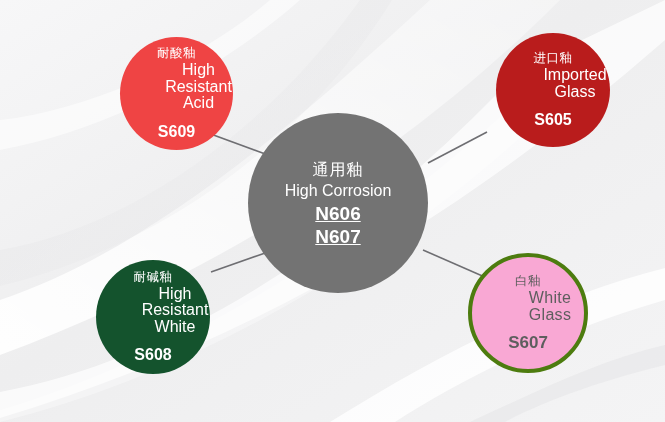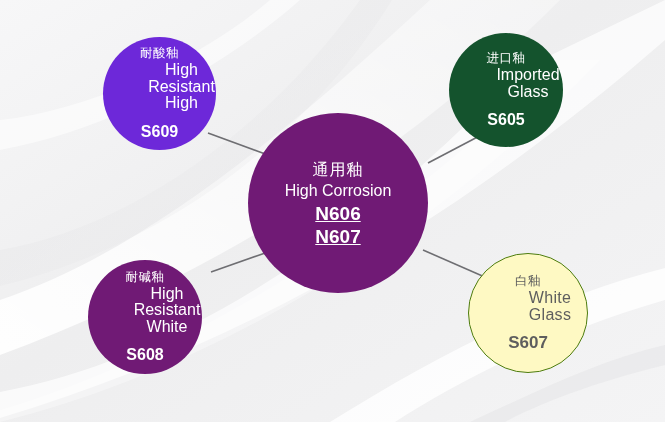--- a/index.html
+++ b/index.html
@@ -23,44 +23,44 @@
     text-align:center;
     box-sizing:border-box;
   }
   .node .cn{display:block;}
   .node .en{display:block;}
   .node .code{display:block;font-weight:bold;}
 
   
   #node-center{
     left:248px;top:113px;width:180px;height:180px;
-    background:#701a75;
+    background:#737373;
     color:#ffffff;
   }
   #node-center .cn{font-size:16px;line-height:21px;letter-spacing:1px;}
   #node-center .en{font-size:16px;line-height:22px;}
   #node-center .code{font-size:19px;line-height:23px;text-decoration:underline;}
 
   
   #node-acid{
-    left:103px;top:37px;width:113px;height:113px;
-    background:#6d28d9;color:#ffffff;
+    left:120px;top:37px;width:113px;height:113px;
+    background:#ef4444;color:#ffffff;
   }
   #node-alkali{
-    left:88px;top:260px;width:114px;height:114px;
-    background:#701a75;color:#ffffff;
+    left:96px;top:260px;width:114px;height:114px;
+    background:#14532d;color:#ffffff;
   }
   #node-imported{
-    left:449px;top:33px;width:114px;height:114px;
-    background:#14532d;color:#ffffff;
+    left:496px;top:33px;width:114px;height:114px;
+    background:#b91c1c;color:#ffffff;
   }
   #node-white{
     left:468px;top:253px;width:120px;height:120px;
-    background:#fef9c3;color:#5e5e5e;
-    border:1px solid #4d7c0f;
+    background:#f9a8d4;color:#5e5e5e;
+    border:4px solid #4d7c0f;
   }
   .sat .cn{font-size:12.5px;line-height:17px;letter-spacing:.5px;}
   .sat .en{font-size:16px;line-height:16.5px;margin-left:44px;}
   .sat .code{font-size:16px;line-height:21px;margin-top:9px;}
   #node-white .en{letter-spacing:.3px;}
   #node-white .code{font-size:17px;}
 </style>
 </head>
 <body>
 
@@ -102,21 +102,21 @@
   <div class="node" id="node-center">
     <span class="cn">通用釉</span>
     <span class="en">High Corrosion</span>
     <span class="code">N606</span>
     <span class="code">N607</span>
   </div>
 
   <div class="node sat" id="node-acid">
     <span class="cn">耐酸釉</span>
     <span class="en">High Resistant</span>
-    <span class="en">High</span>
+    <span class="en">Acid</span>
     <span class="code">S609</span>
   </div>
 
   <div class="node sat" id="node-imported">
     <span class="cn">进口釉</span>
     <span class="en">Imported</span>
     <span class="en">Glass</span>
     <span class="code">S605</span>
   </div>
 

